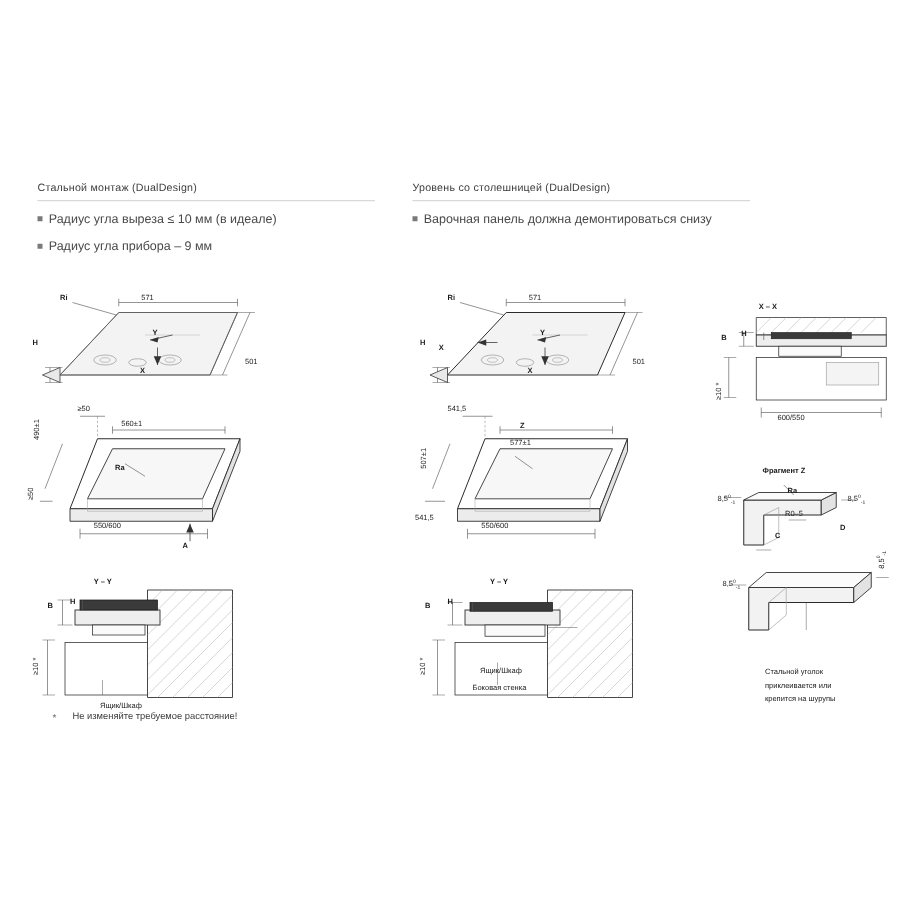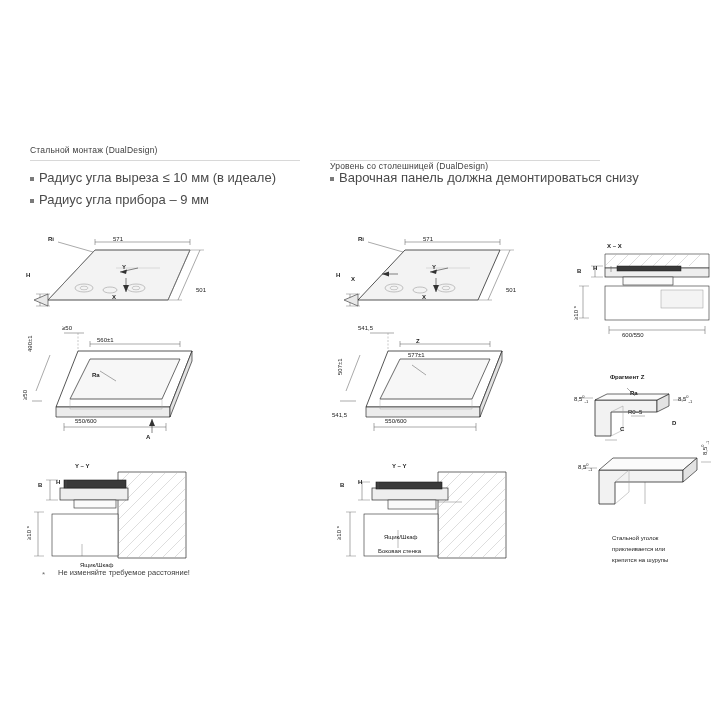--- a/index.html
+++ b/index.html
@@ -2,21 +2,21 @@
 <html><head>
 <meta charset="utf-8">
 <style>
   html,body{margin:0;padding:0;background:#ffffff;}
   body{width:720px;height:720px;font-family:"Liberation Sans",sans-serif;color:#1a1a1a;overflow:hidden;}
   .page{position:relative;width:720px;height:720px;}
 
   .hdr{position:absolute;font-size:8.5px;color:#4a4a4a;letter-spacing:.2px;}
   .hdr.title{font-size:8.5px;color:#3c3c3c;}
   .rule{position:absolute;height:1px;background:#d8d8d8;}
-  .bullet{position:absolute;font-size:13px;color:#4a4a4a;white-space:nowrap;}
+  .bullet{position:absolute;font-size:10px;color:#4a4a4a;white-space:nowrap;}
   .bullet .sq{display:inline-block;width:4px;height:4px;background:#7a7a7a;margin-right:5px;vertical-align:1px;}
 
   .lbl{position:absolute;font-size:6px;color:#1a1a1a;white-space:nowrap;}
   .lbl.b{font-weight:bold;}
 
   .foot{position:absolute;font-size:7.5px;color:#3c3c3c;}
   .foot .star{position:absolute;left:-16px;top:2px;font-size:8px;color:#6b6b6b;}
 
   .poly{position:absolute;}
   .poly svg{display:block;overflow:visible;}
@@ -24,21 +24,21 @@
 </head>
 <body>
 
 <div class="page">
 
   <div class="hdr title" style="left:30px; top:145px;">Стальной монтаж (DualDesign)</div>
   <div class="rule" style="left:30px; top:160px; width:270px;"></div>
   <div class="bullet" style="left:30px; top:170px;"><span class="sq"></span><span>Радиус угла выреза ≤ 10 мм (в идеале)</span></div>
   <div class="bullet" style="left:30px; top:192px;"><span class="sq"></span><span>Радиус угла прибора – 9 мм</span></div>
 
-  <div class="hdr title" style="left:330px; top:161px;">Уровень со столешницей (DualDesign)</div>
+  <div class="hdr title" style="left:330px; top:145px;">Уровень со столешницей (DualDesign)</div>
   <div class="rule" style="left:330px; top:160px; width:270px;"></div>
   <div class="bullet" style="left:330px; top:170px;text-align:right;"><span class="sq"></span><span>Варочная панель должна демонтироваться снизу</span></div>
 
   <div class="poly" style="left:20px; top:228px;">
     <svg width="270" height="90" viewBox="0 0 270 90">
 
       <polygon points="75,22 170,22 148,72 28,72" fill="#f3f3f3" stroke="#2b2b2b" stroke-width="0.8"></polygon>
       <polygon points="75,22 170,22 148,72 28,72" fill="none" stroke="#9a9a9a" stroke-width="0.4"></polygon>
 
       <ellipse cx="64" cy="60" rx="9" ry="4" fill="none" stroke="#8c8c8c" stroke-width="0.5"></ellipse>

